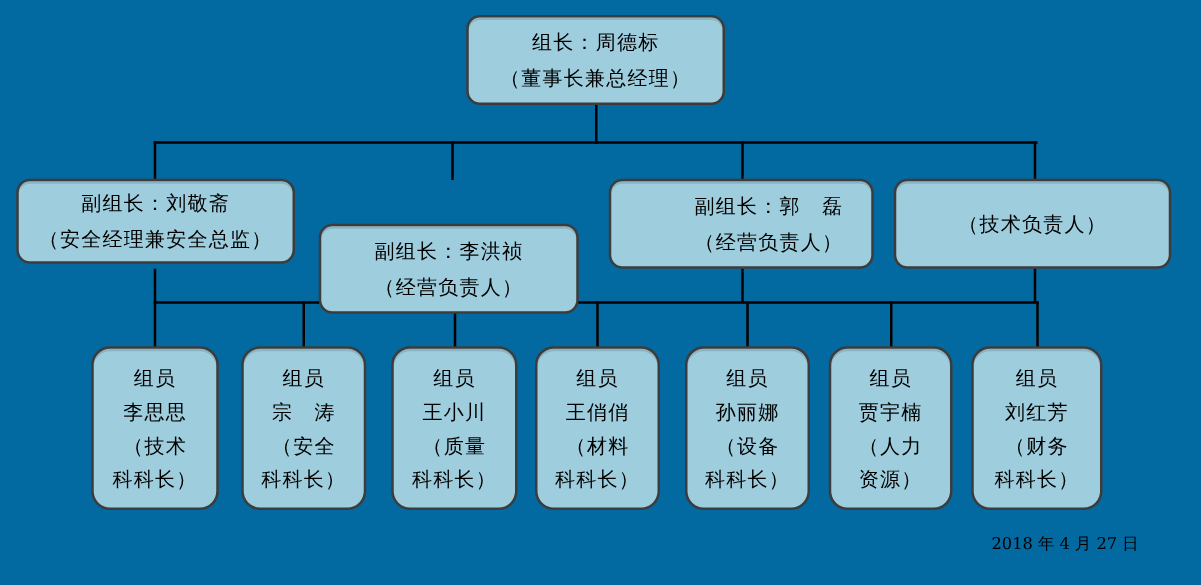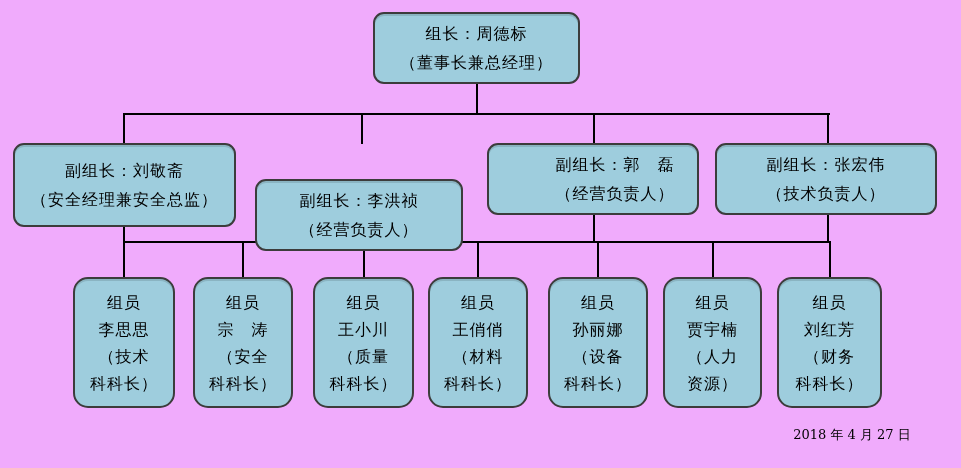--- a/index.html
+++ b/index.html
@@ -6,21 +6,21 @@
   html, body { background: #ffffff; }
   body {
     font-family: "DejaVu Serif", "Liberation Serif", serif;
     width: 961px; height: 468px;
     position: relative;
     overflow: hidden;
   }
   .canvas {
     position: absolute; left: 0; top: 0;
     width: 961px; height: 468px;
-    background: #f0abfc;
+    background: #0369a1;
   }
   .line {
     position: absolute;
     background: #000000;
   }
   .node {
     position: absolute;
     background: #9ecddd;
     border: 2px solid #3c3c3c;
     box-shadow: inset 0 2px 0 rgba(0,0,0,0.12);
@@ -34,21 +34,21 @@
     letter-spacing: 1px;
   }
   .node.two-line { border-radius: 11px; line-height: 29px; }
   .node.member   { border-radius: 15px; line-height: 27px; }
   .node span { display: block; white-space: nowrap; }
 
   
   .leader { left: 373px; top: 12px; width: 207px; height: 72px; }
 
   
-  .d1 { left: 13px;  top: 143px; width: 223px; height: 84px; }
+  .d1 { left: 13px;  top: 143px; width: 223px; height: 68px; }
   .d2 { left: 255px; top: 143px; width: 208px; height: 72px; margin-top: 36px; }
   .d3 { left: 487px; top: 143px; width: 212px; height: 72px; padding-left: 44px; }
   .d4 { left: 715px; top: 143px; width: 222px; height: 72px; }
 
   
   .m1 { left: 73px;  top: 277px; width: 102px; height: 131px; }
   .m2 { left: 193px; top: 277px; width: 100px; height: 131px; }
   .m3 { left: 313px; top: 277px; width: 101px; height: 131px; }
   .m4 { left: 428px; top: 277px; width: 100px; height: 131px; }
   .m5 { left: 548px; top: 277px; width: 100px; height: 131px; }
@@ -120,21 +120,20 @@
   </div>
   <div class="node two-line d2">
     <span>副组长：李洪祯</span>
     <span>（经营负责人）</span>
   </div>
   <div class="node two-line d3">
     <span>副组长：郭　磊</span>
     <span>（经营负责人）</span>
   </div>
   <div class="node two-line d4">
-    <span>副组长：张宏伟</span>
     <span>（技术负责人）</span>
   </div>
 
   <div class="node member m1">
     <span>组员</span>
     <span>李思思</span>
     <span>（技术</span>
     <span>科科长）</span>
   </div>
   <div class="node member m2">

